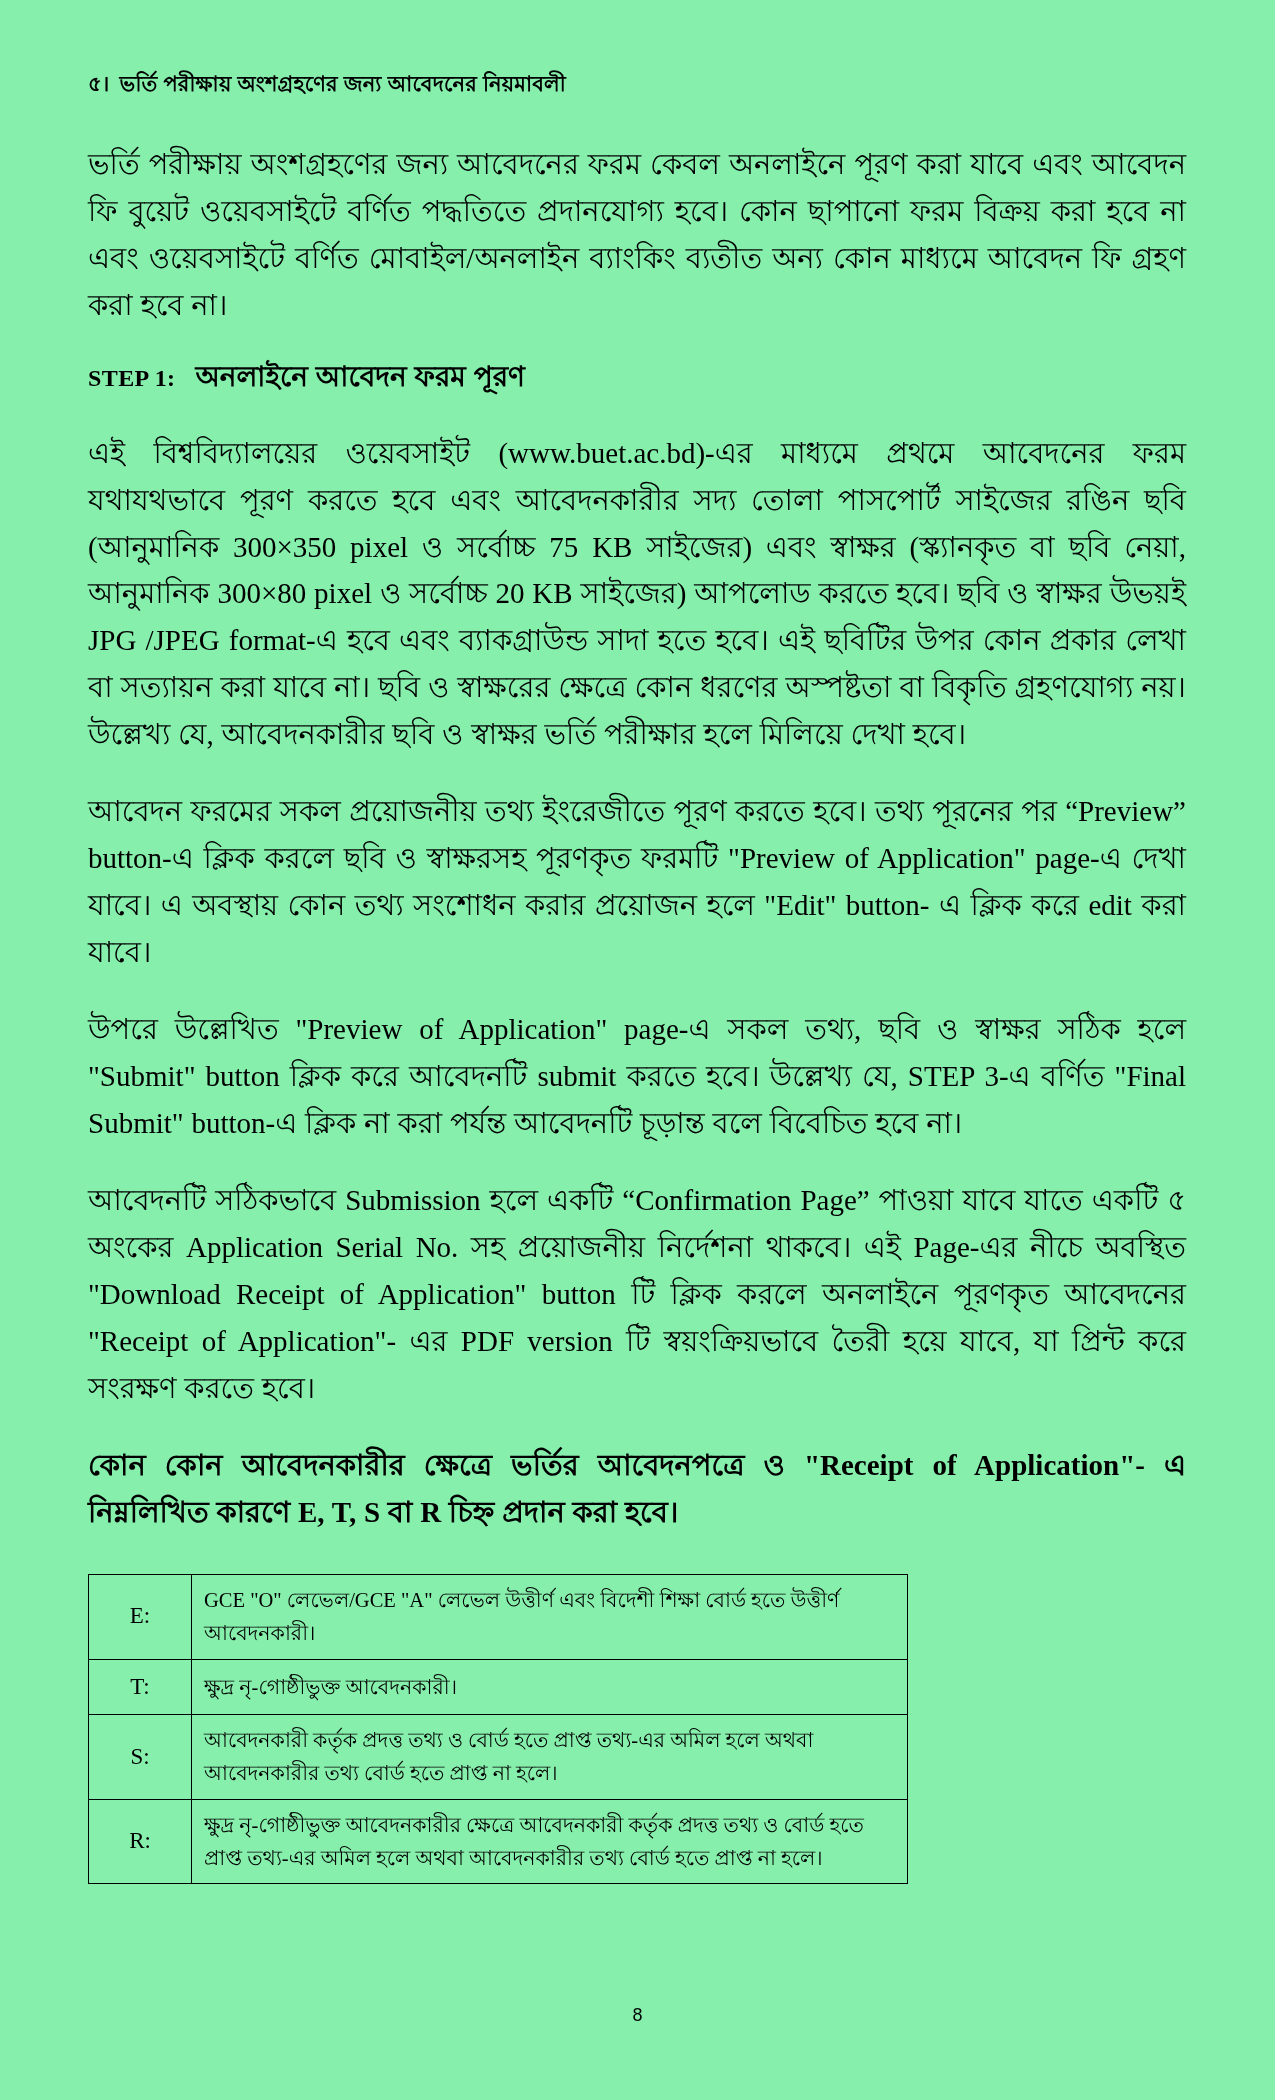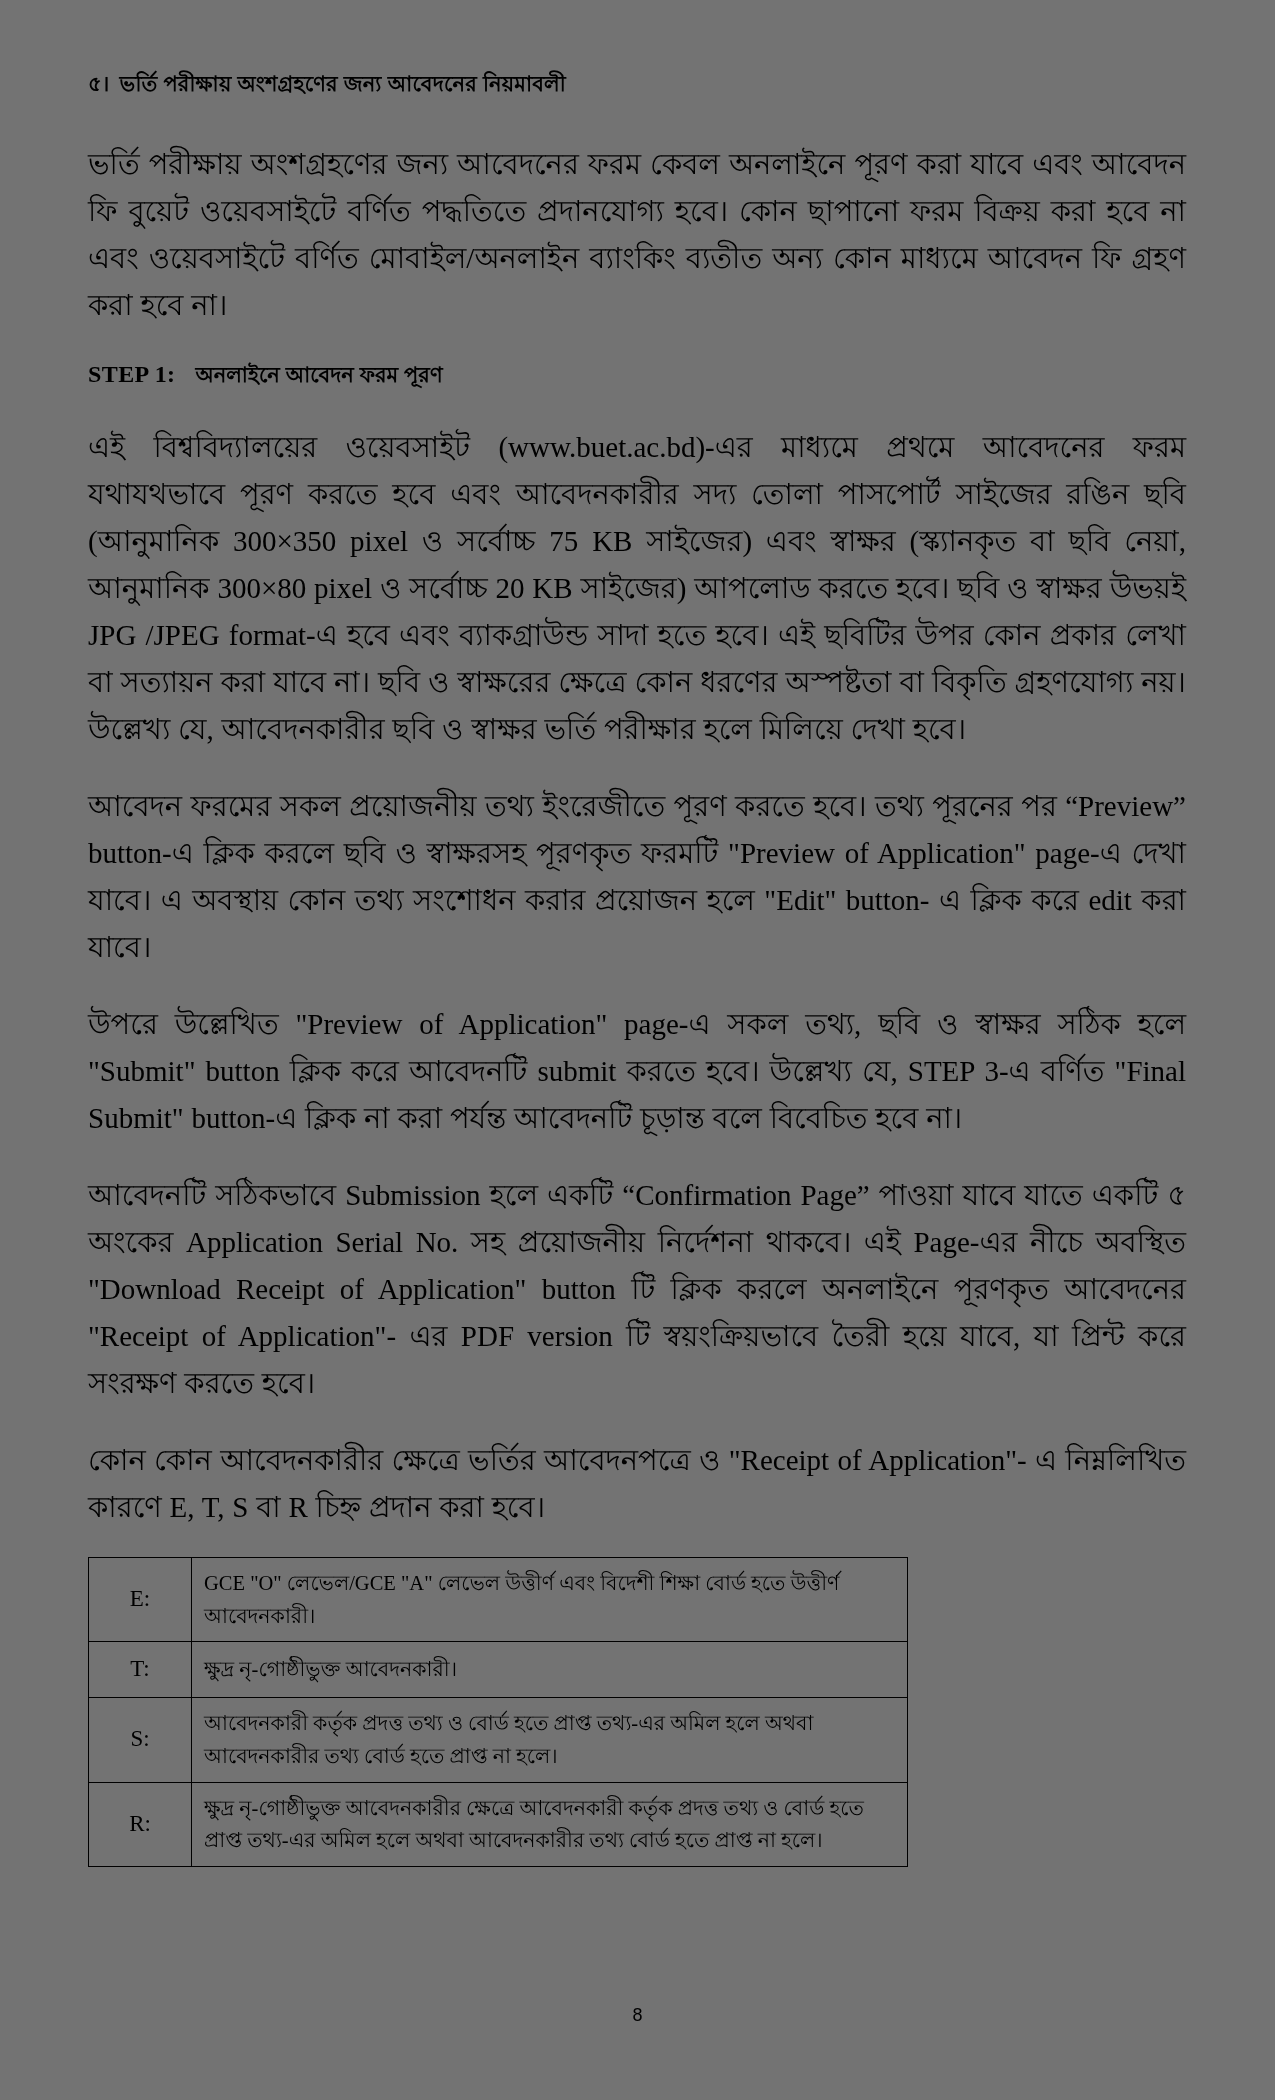--- a/index.html
+++ b/index.html
@@ -5,21 +5,21 @@
   html, body {
     margin: 0;
     padding: 0;
     background: #ffffff;
   }
   .page {
     position: relative;
     width: 1275px;
     height: 2100px;
     margin: 0 auto;
-    background: #737373;
+    background: #86efac;
     font-family: "Liberation Serif", "DejaVu Serif", serif;
     color: #000000;
     box-sizing: border-box;
     overflow: hidden;
   }
   .content {
     position: absolute;
     left: 88px;
     top: 70px;
     width: 1098px;
@@ -41,40 +41,41 @@
   
   p.para {
     font-size: 29px;
     line-height: 1.62;
     margin: 0 0 30px 0;
     text-align: justify;
     text-justify: inter-word;
     word-spacing: 0.5px;
   }
   p.para.tight {
-    margin-bottom: 26px;
+    margin-bottom: 38px;
+    font-weight: bold;
   }
   .bold {
     font-weight: bold;
   }
 
   
   .step-heading {
     font-size: 24px;
     font-weight: bold;
     margin: 0 0 34px 0;
     line-height: 1.3;
   }
   .step-heading .step-label {
     letter-spacing: 0.4px;
     margin-right: 20px;
   }
   .step-heading .step-title {
     font-family: "Liberation Sans", "DejaVu Sans", sans-serif;
-    font-size: 21px;
+    font-size: 28px;
   }
 
   
   table.codes {
     border-collapse: collapse;
     width: 820px;
     margin: 10px 0 34px 0;
     table-layout: fixed;
   }
   table.codes td {

